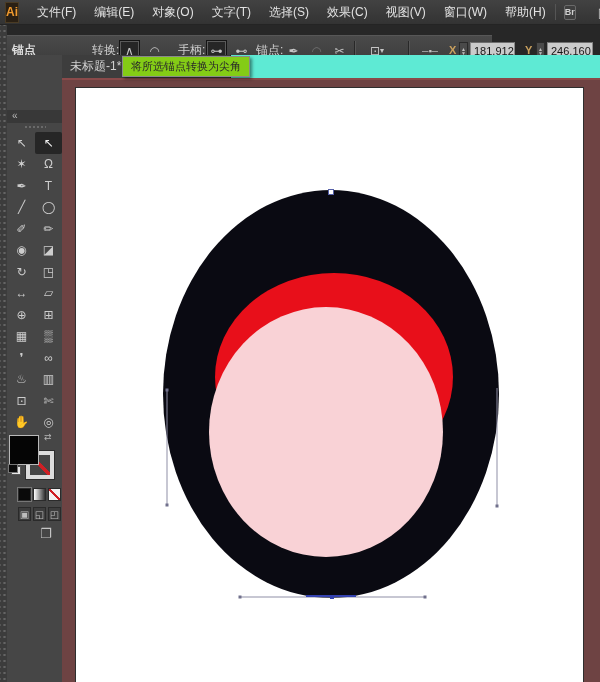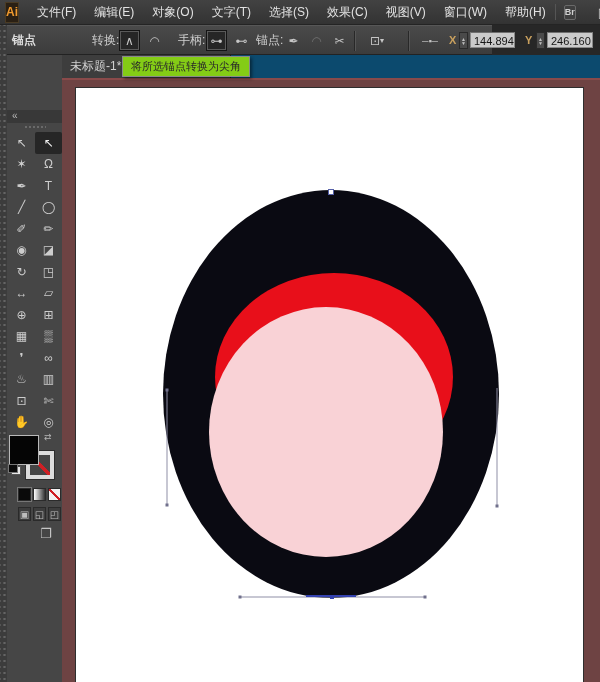--- a/index.html
+++ b/index.html
@@ -14,39 +14,39 @@
     font-size:12px;display:flex;align-items:center;justify-content:center;
     border:1px solid #4a3b24;border-radius:0;margin-right:9px;}
   .menu-item{font-size:12px;color:#e2e2e2;padding:0 9px;line-height:25px;white-space:nowrap;}
   .mb-sep{width:1px;height:16px;background:#1e1e1e;border-right:1px solid #555;margin:0 8px 0 auto;}
   .br-btn{background:#3f3f3f;border:1px solid #6a6a6a;color:#d0d0d0;font-size:9px;
     font-weight:bold;width:19px;height:15px;padding:0;border-radius:2px;margin-right:22px;}
   .ws{display:flex;align-items:center;color:#c8c8c8;margin-right:28px;gap:3px;}
   .ws .grid{font-size:13px;}
 
   
-  .controlbar{position:absolute;left:0;top:25px;width:492px;height:30px;
+  .controlbar{position:absolute;left:0;top:35px;width:492px;height:30px;
     background:linear-gradient(#4a4a4a,#3c3c3c);border-top:1px solid #575757;
     border-bottom:1px solid #222;box-sizing:border-box;}
   .cb-label{position:absolute;top:0;line-height:29px;font-size:12px;color:#cfcfcf;white-space:nowrap;}
   .cb-bold{font-weight:bold;color:#dcdcdc;}
   .icon-btn{position:absolute;top:4px;width:21px;height:21px;display:flex;align-items:center;
     justify-content:center;color:#c6c6c6;font-size:12px;background:transparent;border:1px solid transparent;box-sizing:border-box;}
   .icon-btn.pressed{background:#262626;border:1px solid #141414;box-shadow:0 0 0 1px #5a5a5a inset;}
   .icon-btn.faded{opacity:.35;}
   .cb-sep{position:absolute;top:5px;width:1px;height:20px;background:#282828;border-right:1px solid #565656;}
   .coord-label{position:absolute;top:0;line-height:29px;font-size:11px;color:#c9a05e;font-weight:bold;}
   .stepper{position:absolute;top:6px;width:9px;height:17px;background:#4a4a4a;border:1px solid #2a2a2a;
     display:flex;flex-direction:column;align-items:center;justify-content:center;box-sizing:border-box;}
   .stepper span{font-size:5px;color:#c0c0c0;line-height:4px;}
   .num-field{position:absolute;top:6px;height:16px;background:#cbcbcb;border:1px solid #8a8a8a;
     border-top-color:#6f6f6f;color:#151515;font-size:11px;line-height:16px;padding-left:3px;box-sizing:border-box;}
 
   
-  .tabbar{position:absolute;left:62px;top:55px;width:538px;height:23px;background:#0c4a6e;}
+  .tabbar{position:absolute;left:62px;top:55px;width:538px;height:23px;background:#5eead4;}
   .tab{position:absolute;left:0;top:0;width:168px;height:23px;background:#3d3d3d;
     border-right:1px solid #1c1c1c;display:flex;align-items:center;}
   .tab-title{font-size:12px;color:#d2d2d2;margin-left:8px;white-space:nowrap;}
   .tab-close{margin-left:auto;margin-right:7px;color:#9a9a9a;font-size:11px;}
 
   
   .tooltip{position:absolute;left:122px;top:56px;z-index:40;background:#84cc16;
     border:1px solid #8a8a8a;color:#2a2a2a;font-size:11px;line-height:17px;
     padding:1px 8px;box-shadow:2px 2px 3px rgba(0,0,0,.45);white-space:nowrap;}
 
@@ -128,21 +128,21 @@
       <span>⊡</span>
       <span style="font-size:8px">▾</span>
     </div>
     <div class="cb-sep" style="left:408px"></div>
     <div class="icon-btn" style="left:416px;width:28px;font-size:9px">─▪─</div>
     <span class="coord-label" style="left:449px">X</span>
     <div class="stepper" style="left:459px">
       <span>▲</span>
       <span>▼</span>
     </div>
-    <div class="num-field" style="left:470px;width:45px">144.894</div>
+    <div class="num-field" style="left:470px;width:45px">181.912</div>
     <span class="coord-label" style="left:525px">Y</span>
     <div class="stepper" style="left:536px">
       <span>▲</span>
       <span>▼</span>
     </div>
     <div class="num-field" style="left:547px;width:46px">246.160</div>
   </div>
 
   <div class="tabbar">
     <div class="tab">

